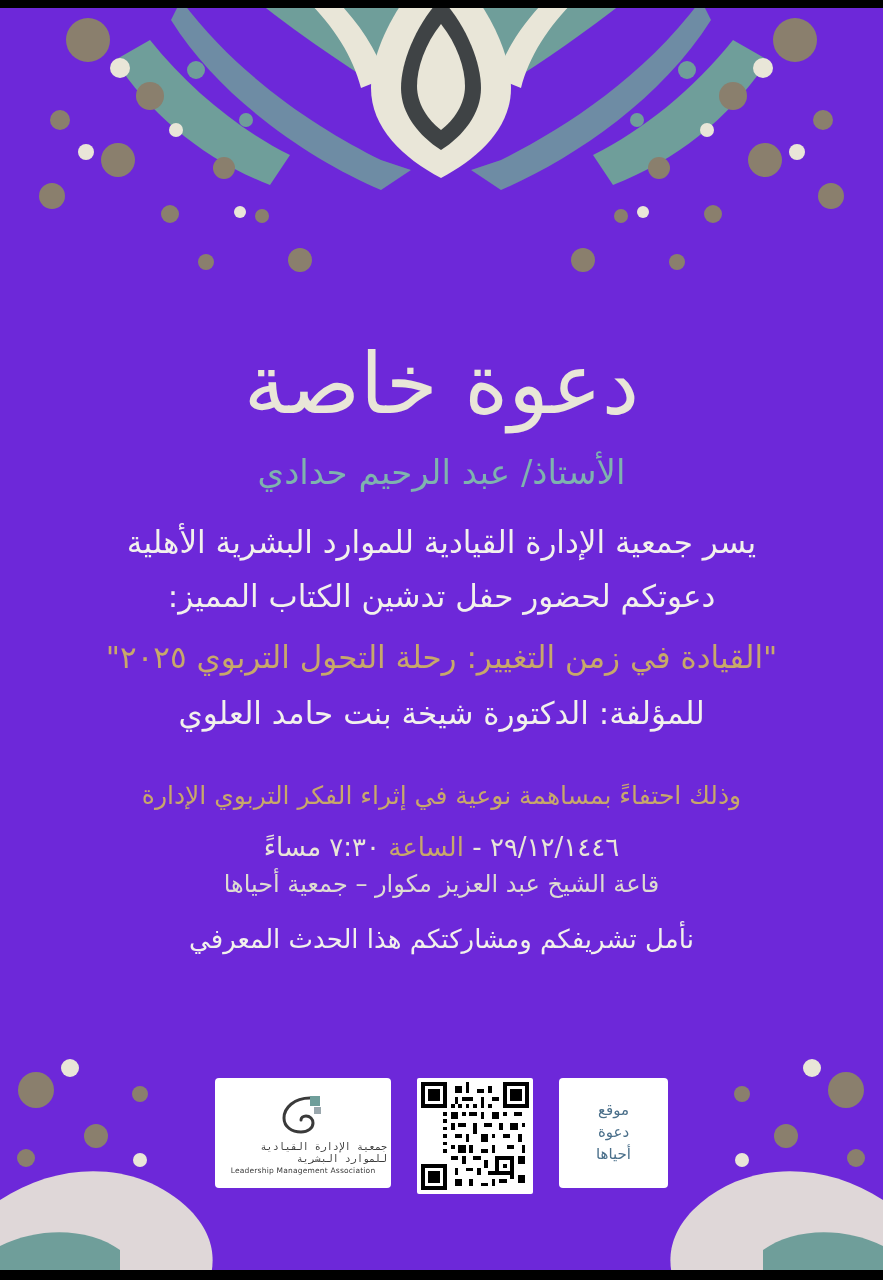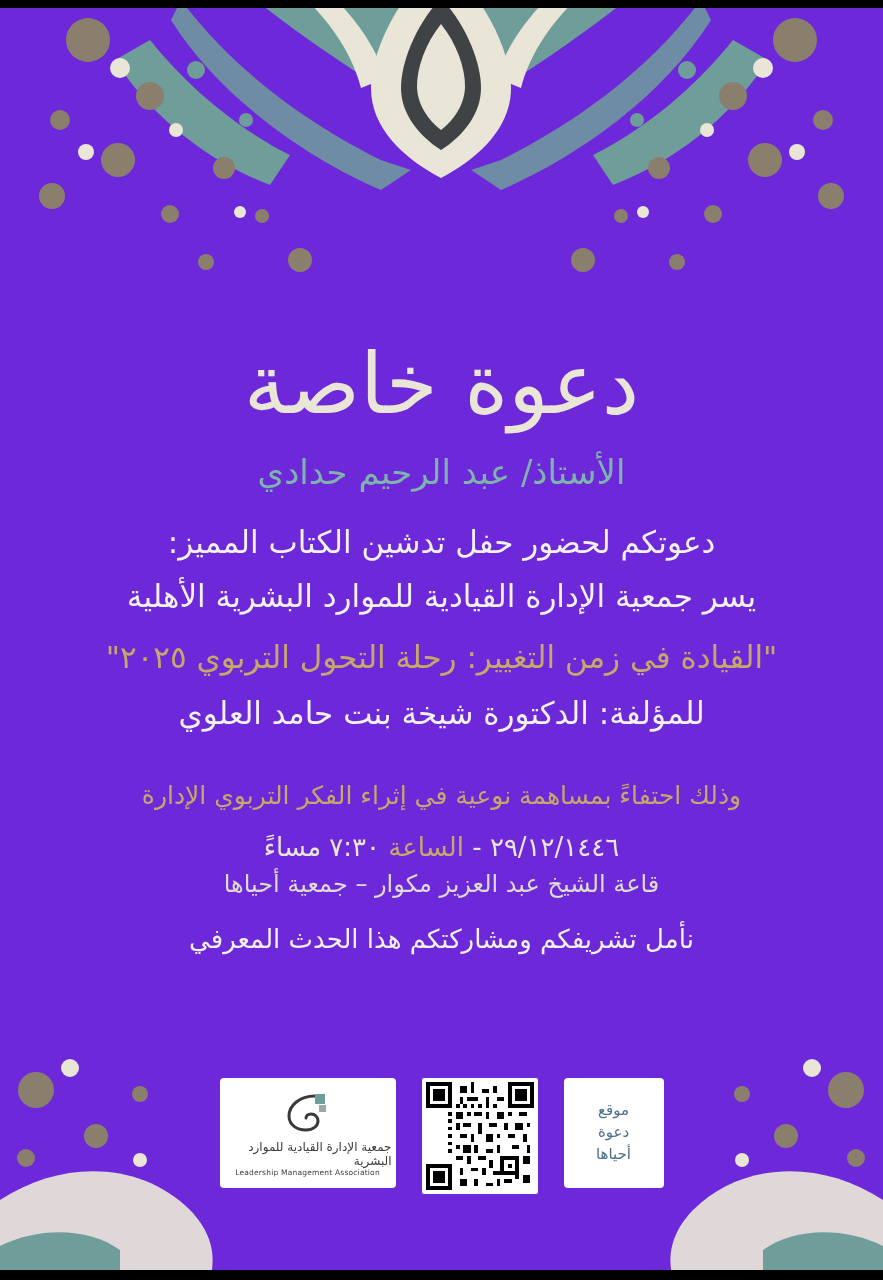--- a/index.html
+++ b/index.html
@@ -143,41 +143,42 @@
     padding: 6px 4px;
     box-sizing: border-box;
   }
   .logo-assoc .mark {
     height: 46px;
     display: flex;
     align-items: center;
     justify-content: center;
   }
   .logo-assoc .ar {
-    font-size: 12px;
+    font-size: 10px;
     color: #3a3a3a;
     margin-top: 5px;
     line-height: 1.2;
+    font-family: Liberation Mono, monospace;
   }
   .logo-assoc .en {
     font-size: 7.5px;
     color: #3a3a3a;
     letter-spacing: .2px;
     line-height: 1.2;
   }
   .qr-card {
     width: 116px;
     height: 116px;
     background: #fff;
     padding: 4px;
     box-sizing: border-box;
     border-radius: 2px;
   }
   .logo-site {
-    width: 100px;
+    width: 109px;
     height: 110px;
     padding: 8px 4px;
     box-sizing: border-box;
   }
   .logo-site .txt {
     font-size: 15px;
     color: #4a6f8a;
     line-height: 1.45;
     text-align: center;
   }
@@ -281,22 +282,22 @@
       </g>
     </g>
   </svg>
 
   <div class="content">
 
     <div class="title">دعوة خاصة</div>
 
     <div class="guest-name">الأستاذ/ عبد الرحيم حدادي</div>
 
+    <div class="body-line">يسر جمعية الإدارة القيادية للموارد البشرية الأهلية</div>
     <div class="body-line">دعوتكم لحضور حفل تدشين الكتاب المميز:</div>
-    <div class="body-line">يسر جمعية الإدارة القيادية للموارد البشرية الأهلية</div>
 
     <div class="book-title">"القيادة في زمن التغيير: رحلة التحول التربوي ٢٠٢٥"</div>
 
     <div class="author-line">للمؤلفة: الدكتورة شيخة بنت حامد العلوي</div>
 
     <div class="note-line">وذلك احتفاءً بمساهمة نوعية في إثراء الفكر التربوي الإدارة</div>
 
     <div class="datetime-line">
       <span>٢٩/١٢/١٤٤٦</span>
       <span>-</span>

